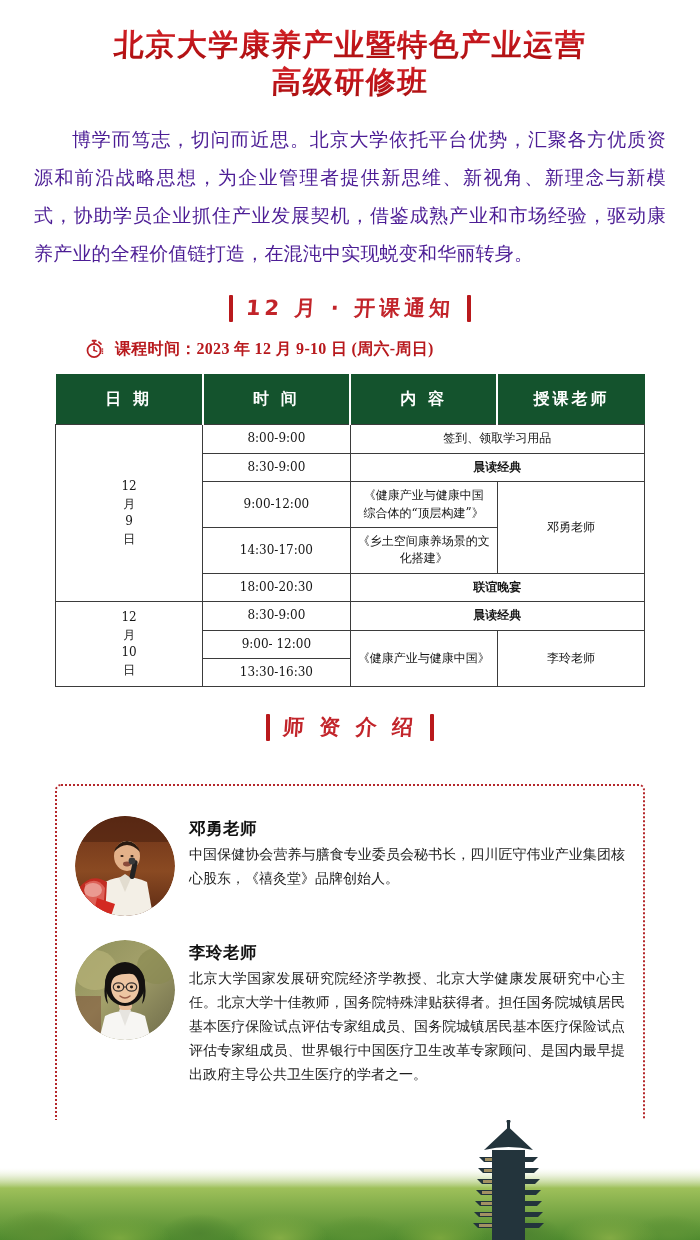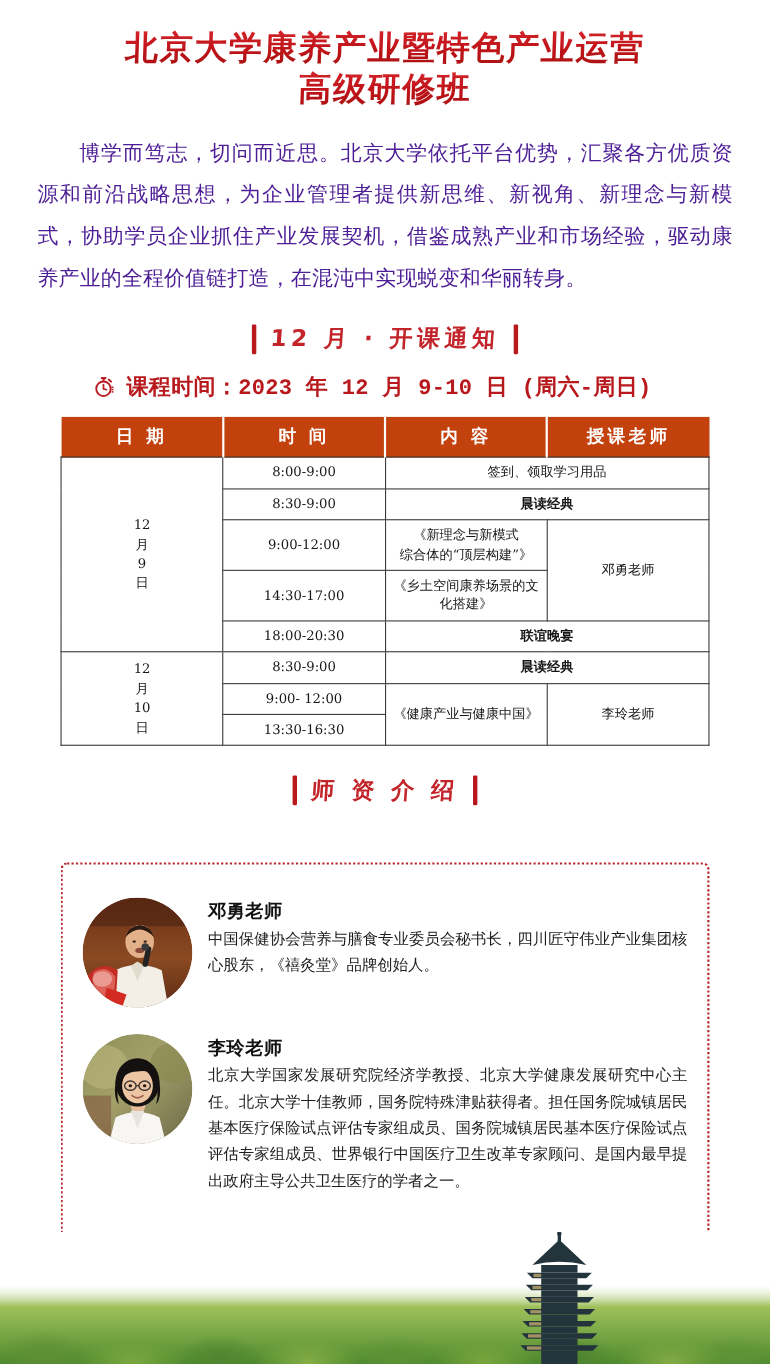--- a/index.html
+++ b/index.html
@@ -83,46 +83,46 @@
     gap: 9px;
     margin-bottom: 10px;
   }
   .info-icon {
     width: 22px;
     height: 22px;
     flex: 0 0 22px;
     display: block;
   }
   .info-text {
-    font-family: Liberation Mono, monospace;
+    font-family: Liberation Serif, serif;
     font-weight: bold;
-    font-size: 20px;
+    font-size: 16px;
     color: #b8191d;
     letter-spacing: 0.3px;
     white-space: nowrap;
   }
 
   
   .sched-wrap {
     margin: 14px 55px 0 55px;
   }
   table.sched {
     width: 100%;
     border-collapse: collapse;
     table-layout: fixed;
     font-family: "DejaVu Serif", "Liberation Serif", serif;
   }
   table.sched th {
-    background: #c2410c;
+    background: #14532d;
     color: #ffffff;
     font-family: "DejaVu Sans", "Liberation Sans", sans-serif;
     font-weight: bold;
     font-size: 16px;
     letter-spacing: 3px;
-    height: 36px;
+    height: 50px;
     border-right: 2px solid #ffffff;
     border-bottom: none;
     text-align: center;
     padding: 0;
     margin-left: 32px;
   }
   table.sched th:last-child { border-right: none; }
 
   table.sched td {
     border: 1px solid #3b3b3b;
@@ -306,21 +306,21 @@
         <td class="timecell">8:00-9:00</td>
         <td colspan="2">签到、领取学习用品</td>
       </tr>
       <tr>
         <td class="timecell">8:30-9:00</td>
         <td colspan="2" class="red-txt">晨读经典</td>
       </tr>
       <tr>
         <td class="timecell">9:00-12:00</td>
         <td>
-          <div>《新理念与新模式</div>
+          <div>《健康产业与健康中国</div>
           <div>综合体的“顶层构建”》</div>
         </td>
         <td class="teachercell" rowspan="2">邓勇老师</td>
       </tr>
       <tr>
         <td class="timecell">14:30-17:00</td>
         <td>《乡土空间康养场景的文化搭建》</td>
       </tr>
       <tr>
         <td class="timecell">18:00-20:30</td>

